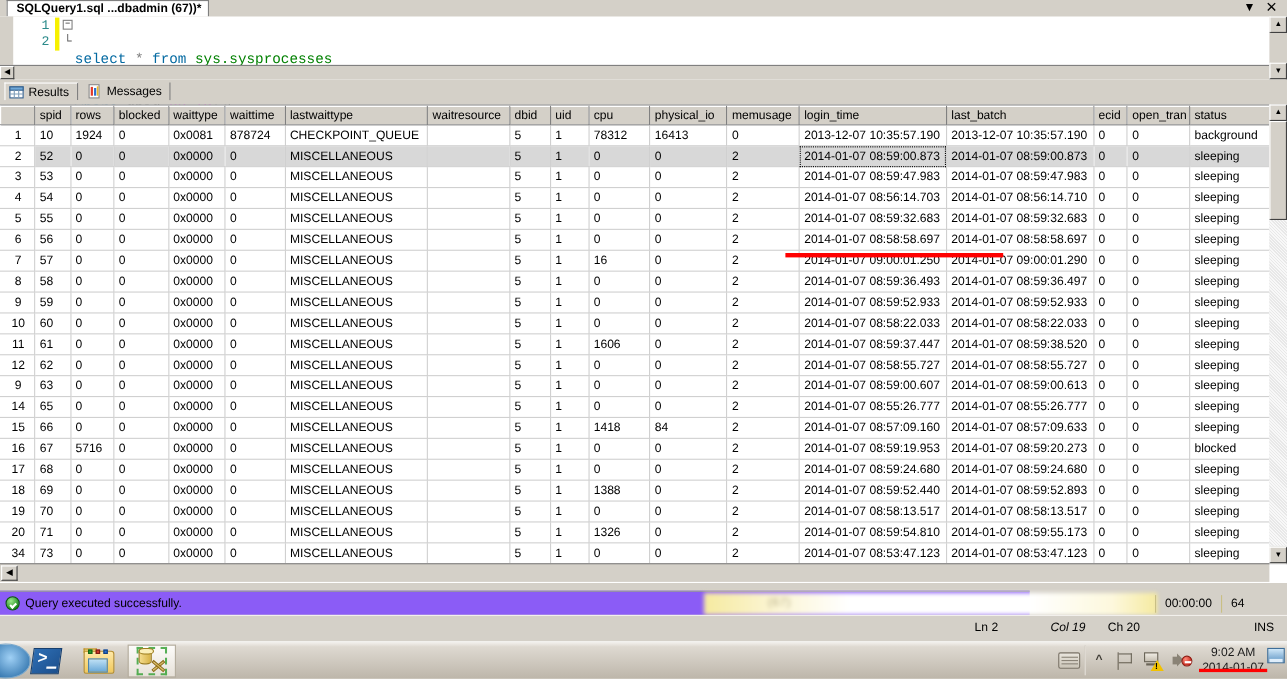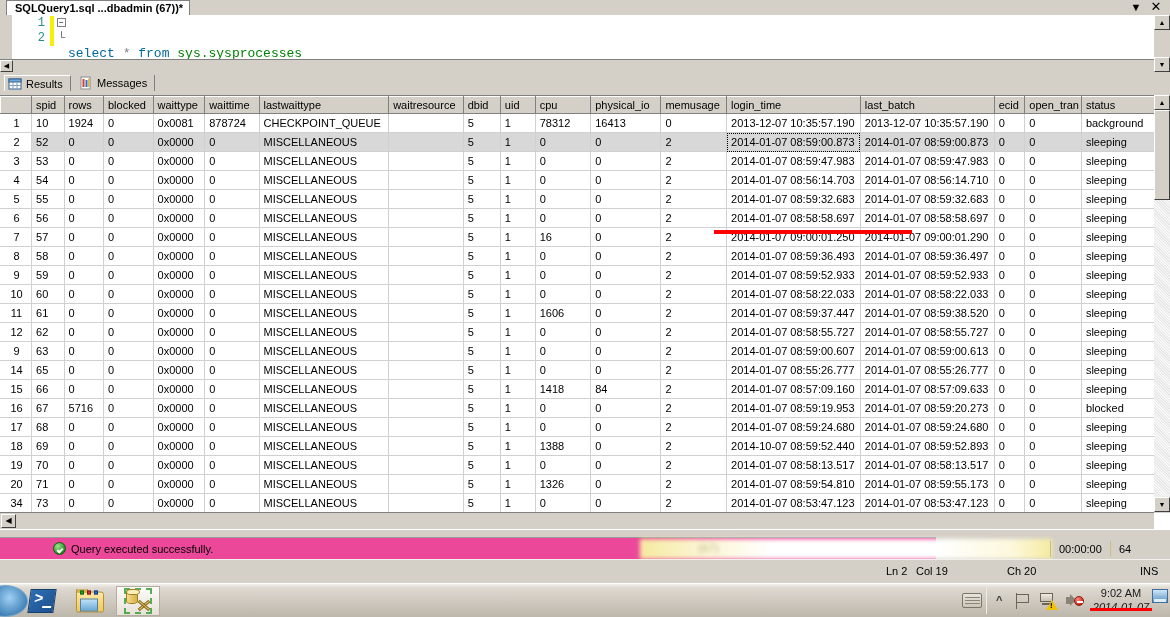--- a/index.html
+++ b/index.html
@@ -200,23 +200,23 @@
     font-size: 8px; line-height: 12px; text-align: center; color: #000;
   }
   #red-underline {
     position: absolute; left: 714px; top: 134px;
     width: 198px; height: 4px; background: #ff0000;
   }
 
   
   #status-yellow {
     position: absolute; left: 0; top: 537px; width: 936px; height: 22px;
-    background: #ec4899;
+    background: #8b5cf6;
     border-top: 1px solid #999;
-    display: flex; align-items: center; padding-left: 48px;
+    display: flex; align-items: center;
   }
   #status-msg-wrap { display: flex; align-items: center; gap: 5px; padding-left: 5px; }
   #ok-icon {
     width: 13px; height: 13px; border-radius: 50%;
     background: radial-gradient(circle at 35% 30%, #9be58a, #1a8a1a 75%);
     border: 1px solid #0a5a0a; position: relative;
   }
   #ok-icon::after {
     content: ""; position: absolute; left: 3px; top: 5px;
     width: 4px; height: 2px; border-left: 2px solid #fff; border-bottom: 2px solid #fff;
@@ -243,21 +243,21 @@
   
   #status-grey {
     position: absolute; left: 0; top: 559px; width: 1170px; height: 24px;
     background: #d4d0c8; border-top: 1px solid #f2f0ec;
   }
   .sg {
     position: absolute; top: 5px; font-size: 11px; color: #000;
     white-space: nowrap;
   }
   #sg-ln  { left: 866px; padding-left: 20px; }
-  #sg-col { left: 916px; }
+  #sg-col { left: 955px; font-style: italic; }
   #sg-ch  { left: 1007px; }
   #sg-ins { left: 1140px; }
 
   
   #taskbar {
     position: absolute; left: 0; top: 583px; width: 1170px; height: 34px;
     background: linear-gradient(180deg,#f2f0ec 0%,#ded9d1 12%,#cec8be 55%,#bdb6aa 100%);
     border-top: 1px solid #ffffff;
   }
   #start-orb {
@@ -397,21 +397,21 @@
     background: radial-gradient(circle at 35% 30%, #ff8a7a, #c4271a 75%);
     border:1px solid #8e1a11;
   }
   #tr-vol .mute::after{
     content:""; position:absolute; left:2px; top:4px; width:6px;height:2px;background:#fff;
   }
   #tray-clock {
     position: absolute; left: 140px; top: 2px; width: 62px; text-align: center;
     font-size: 11px; color: #1a1a1a; line-height: 14px;
   }
-  #clock-date { position: relative; font-style: italic; }
+  #clock-date { position: relative; }
   #clock-date-strike {
     position:absolute; left: 0; right: 0; top: 8px; height: 3px; background: #ff0000;
   }
   #show-desktop {
     position: absolute; right: 2px; top: 5px; width: 16px; height: 14px;
     background: linear-gradient(180deg,#cfe7f8,#5d94c4);
     border: 1px solid #3e6e99;
   }
   #show-desktop::after{
     content:""; position:absolute; left:1px; bottom:0; right:1px; height:3px; background:#dfeefb;
@@ -876,21 +876,21 @@
             <td>0</td>
             <td>0x0000</td>
             <td>0</td>
             <td>MISCELLANEOUS</td>
             <td></td>
             <td>5</td>
             <td>1</td>
             <td>1388</td>
             <td>0</td>
             <td>2</td>
-            <td>2014-10-07 08:59:52.440</td>
+            <td>2014-01-07 08:59:52.440</td>
             <td>2014-01-07 08:59:52.893</td>
             <td>0</td>
             <td>0</td>
             <td>sleeping</td>
           </tr>
           <tr>
             <td class="rowhdr">19</td>
             <td>70</td>
             <td>0</td>
             <td>0</td>

